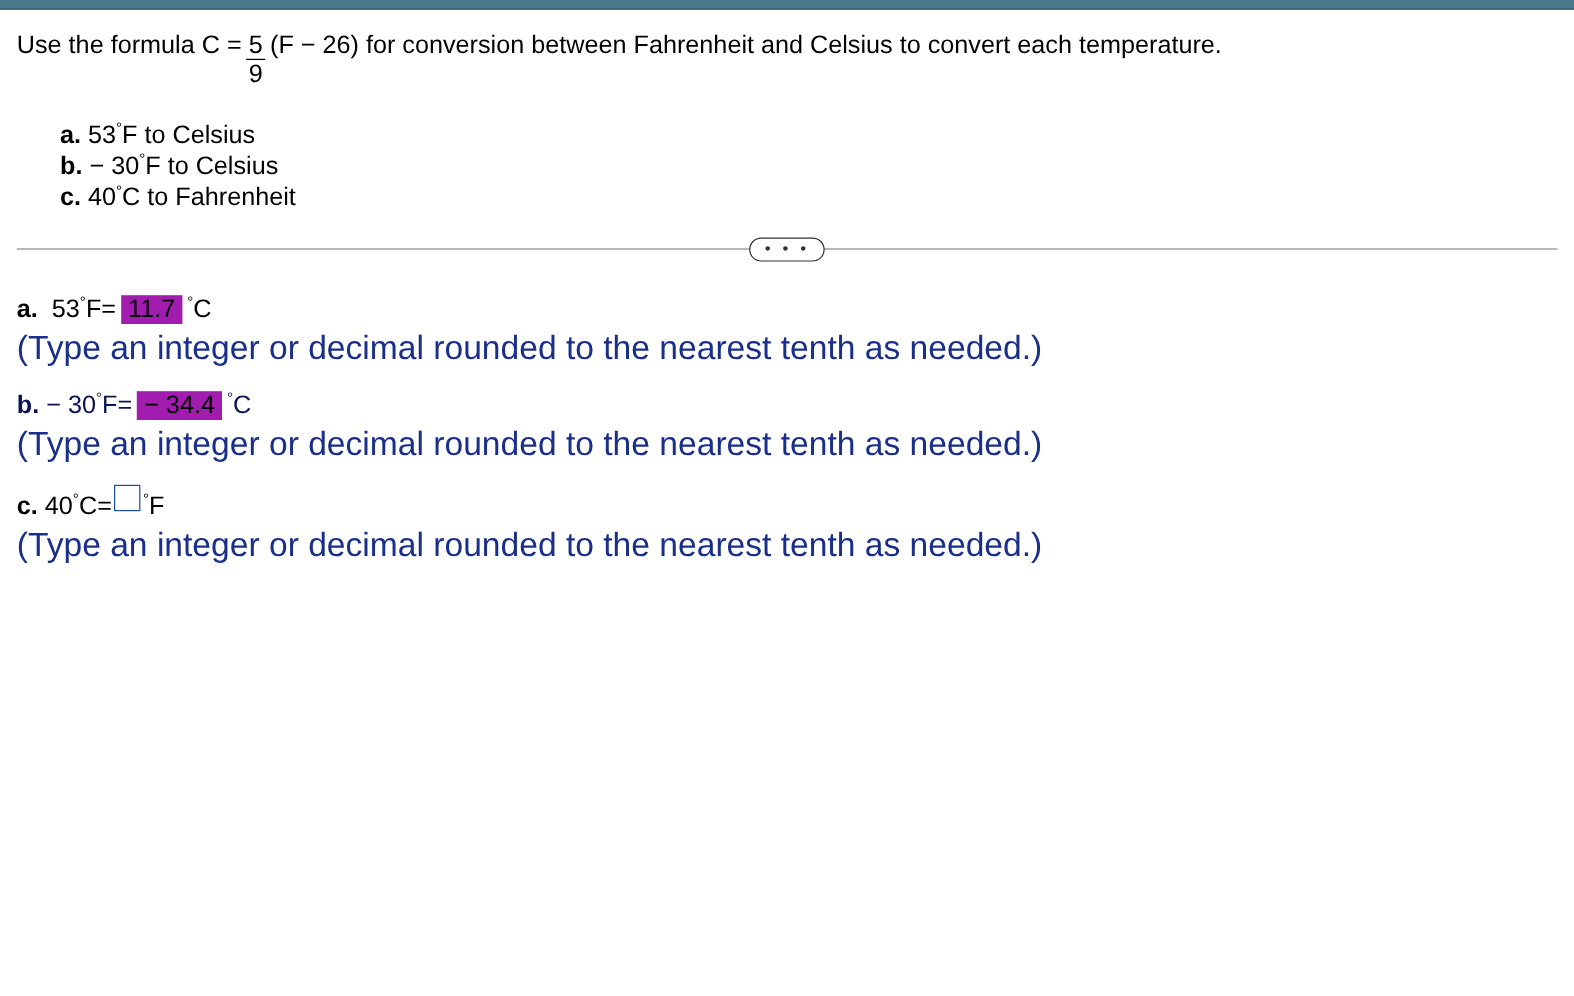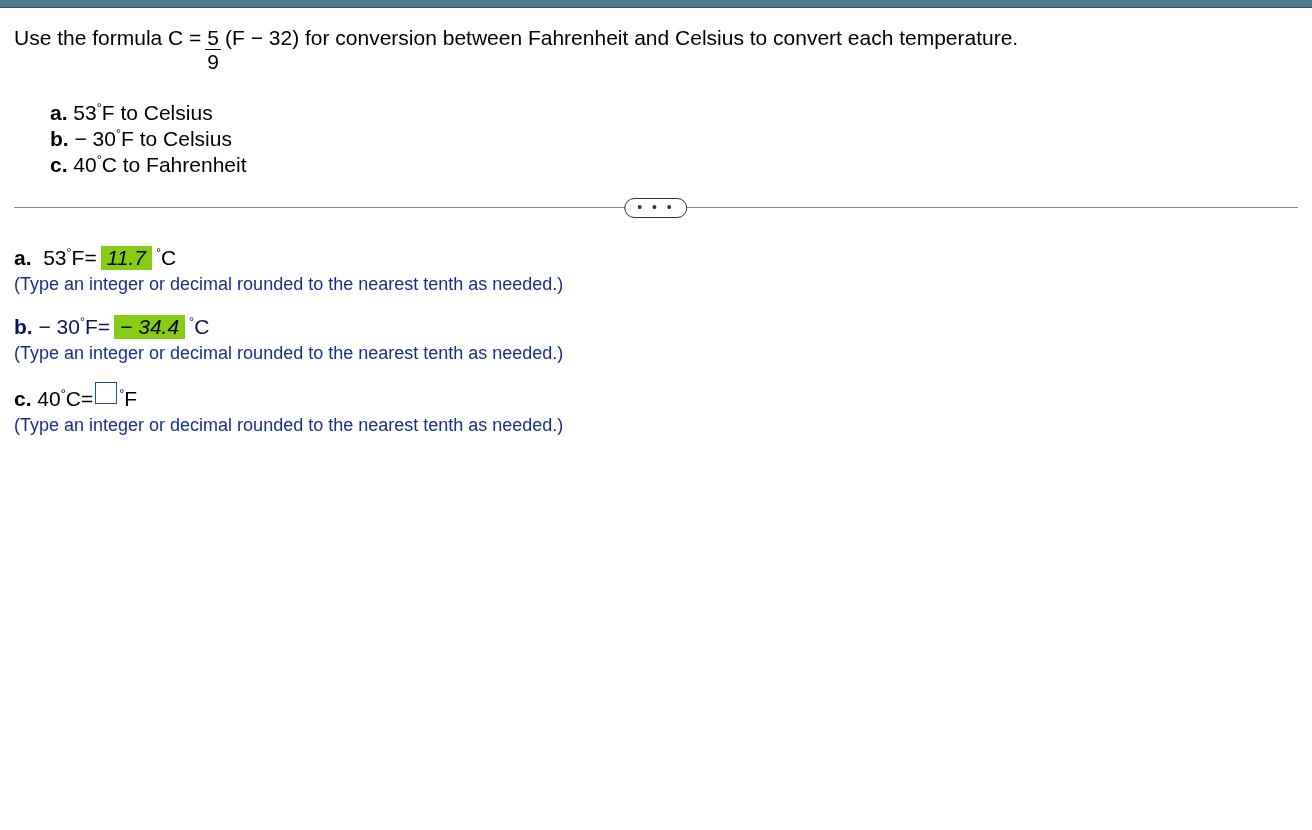--- a/index.html
+++ b/index.html
@@ -69,57 +69,56 @@
   }
   .answers .ans-block { margin-bottom: 20px; }
   .ans-line {
     margin-bottom: 4px;
     display: flex;
     align-items: baseline;
     flex-wrap: wrap;
     gap: 0;
   }
   .filled-answer {
-    background: #84cc16;
+    background: #a21caf;
     padding: 0 6px;
     margin: 0 4px;
     color: #000;
-    font-style: italic;
   }
   .answer-box {
     display: inline-block;
     width: 22px;
     height: 22px;
     border: 1.5px solid #1a4ba0;
     margin: 0 2px;
     vertical-align: middle;
     position: relative;
     top: -2px;
   }
   .hint {
     color: #1a2f8a;
-    font-size: 18px;
+    font-size: 28px;
   }
   .navy { color: #0a1456; }
   .seg { white-space: nowrap; }
 </style>
 </head>
 <body>
 
 <div class="topbar"></div>
 
 <div class="content">
 
   <div class="intro">
     <span>Use the formula C =</span>
     <span class="frac">
       <span class="num">5</span>
       <span class="den">9</span>
     </span>
-    <span>(F − 32) for conversion between Fahrenheit and Celsius to convert each temperature.</span>
+    <span>(F − 26) for conversion between Fahrenheit and Celsius to convert each temperature.</span>
   </div>
 
   <div class="sub-list">
     <div class="row">
       <span class="bold">a.</span>
       <span> 53<sup>°</sup>F to Celsius</span>
     </div>
     <div class="row">
       <span class="bold">b.</span>
       <span> − 30<sup>°</sup>F to Celsius</span>

